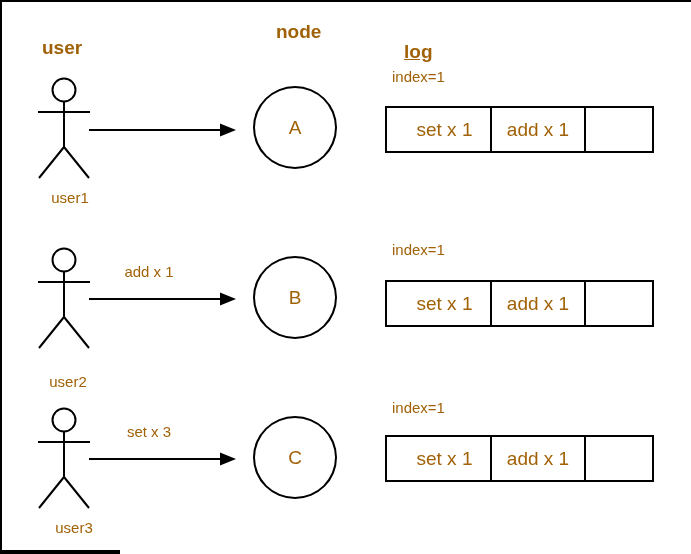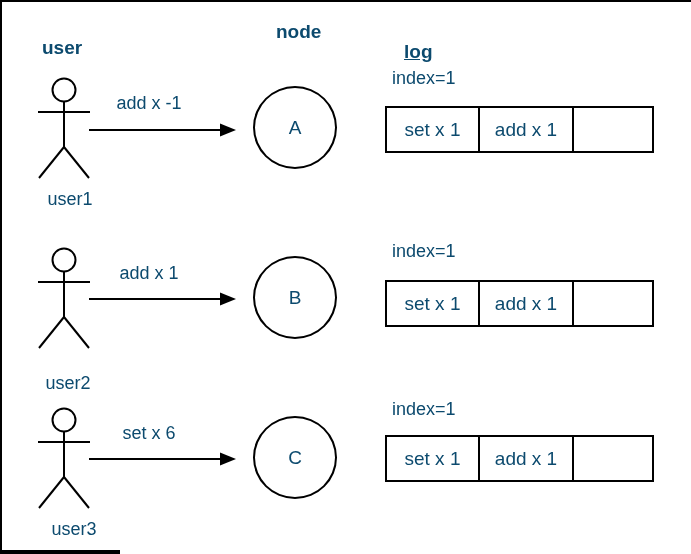--- a/index.html
+++ b/index.html
@@ -1,34 +1,34 @@
 <!DOCTYPE html>
 <html><head>
 <meta charset="utf-8">
 <style>
   html,body{margin:0;padding:0;background:#fff;}
   .canvas{
     position:relative;width:691px;height:554px;box-sizing:border-box;
     background:#ffffff;border-left:2px solid #000;border-top:2px solid #000;
-    font-family:"Liberation Sans","DejaVu Sans",sans-serif;color:#0c4a6e;overflow:hidden;
+    font-family:"Liberation Sans","DejaVu Sans",sans-serif;color:#a16207;overflow:hidden;
   }
   .abs{position:absolute;}
   .hdr{font-size:19px;font-weight:bold;line-height:1;white-space:nowrap;}
-  .lbl{font-size:18px;line-height:1;white-space:nowrap;}
+  .lbl{font-size:15px;line-height:1;white-space:nowrap;}
   .ctr{text-align:center;}
   .name{width:80px;}
   .cmd{width:134px;}
   .node-circle{
     width:84px;height:83px;border:2px solid #000;border-radius:50%;
     box-sizing:border-box;display:flex;align-items:center;justify-content:center;
     font-size:19px;background:#fff;
   }
   .logbox{
     width:269px;height:47px;border:2px solid #000;box-sizing:border-box;
-    display:flex;background:#fff;
+    display:flex;background:#fff;padding-left:12px;
   }
   .cell{display:flex;align-items:center;justify-content:center;font-size:19px;box-sizing:border-box;}
   .c1{width:93px;border-right:2px solid #000;}
   .c2{width:94px;border-right:2px solid #000;}
   .c3{flex:1;}
   svg{display:block;overflow:visible;}
   .bottom-bar{left:0;bottom:0;width:118px;height:4px;background:#000;}
 </style>
 </head>
 <body>
@@ -41,21 +41,20 @@
 
   <svg class="abs" style="left:34px;top:76px;" width="56" height="102">
     <circle cx="28" cy="12" r="11.5" fill="none" stroke="#000" stroke-width="2"></circle>
     <line x1="28" y1="24" x2="28" y2="69" stroke="#000" stroke-width="2"></line>
     <line x1="2" y1="34" x2="54" y2="34" stroke="#000" stroke-width="2"></line>
     <line x1="28" y1="69" x2="3" y2="100" stroke="#000" stroke-width="2"></line>
     <line x1="28" y1="69" x2="53" y2="100" stroke="#000" stroke-width="2"></line>
   </svg>
   <div class="abs lbl name ctr" style="left:28px;top:188px;">user1</div>
 
-  <div class="abs lbl cmd ctr" style="left:80px;top:92px;">add x -1</div>
   <svg class="abs" style="left:87px;top:120px;" width="148" height="16">
     <line x1="0" y1="8" x2="133" y2="8" stroke="#000" stroke-width="2"></line>
     <polygon points="131,1.5 147,8 131,14.5" fill="#000"></polygon>
   </svg>
 
   <div class="abs node-circle" style="left:251px;top:84px;">
     <span>A</span>
   </div>
 
   <div class="abs lbl" style="left:390px;top:67px;">index=1</div>
@@ -93,21 +92,21 @@
 
   <svg class="abs" style="left:34px;top:406px;" width="56" height="102">
     <circle cx="28" cy="12" r="11.5" fill="none" stroke="#000" stroke-width="2"></circle>
     <line x1="28" y1="24" x2="28" y2="69" stroke="#000" stroke-width="2"></line>
     <line x1="2" y1="34" x2="54" y2="34" stroke="#000" stroke-width="2"></line>
     <line x1="28" y1="69" x2="3" y2="100" stroke="#000" stroke-width="2"></line>
     <line x1="28" y1="69" x2="53" y2="100" stroke="#000" stroke-width="2"></line>
   </svg>
   <div class="abs lbl name ctr" style="left:32px;top:518px;">user3</div>
 
-  <div class="abs lbl cmd ctr" style="left:80px;top:422px;">set x 6</div>
+  <div class="abs lbl cmd ctr" style="left:80px;top:422px;">set x 3</div>
   <svg class="abs" style="left:87px;top:449px;" width="148" height="16">
     <line x1="0" y1="8" x2="133" y2="8" stroke="#000" stroke-width="2"></line>
     <polygon points="131,1.5 147,8 131,14.5" fill="#000"></polygon>
   </svg>
 
   <div class="abs node-circle" style="left:251px;top:414px;">
     <span>C</span>
   </div>
 
   <div class="abs lbl" style="left:390px;top:398px;">index=1</div>

